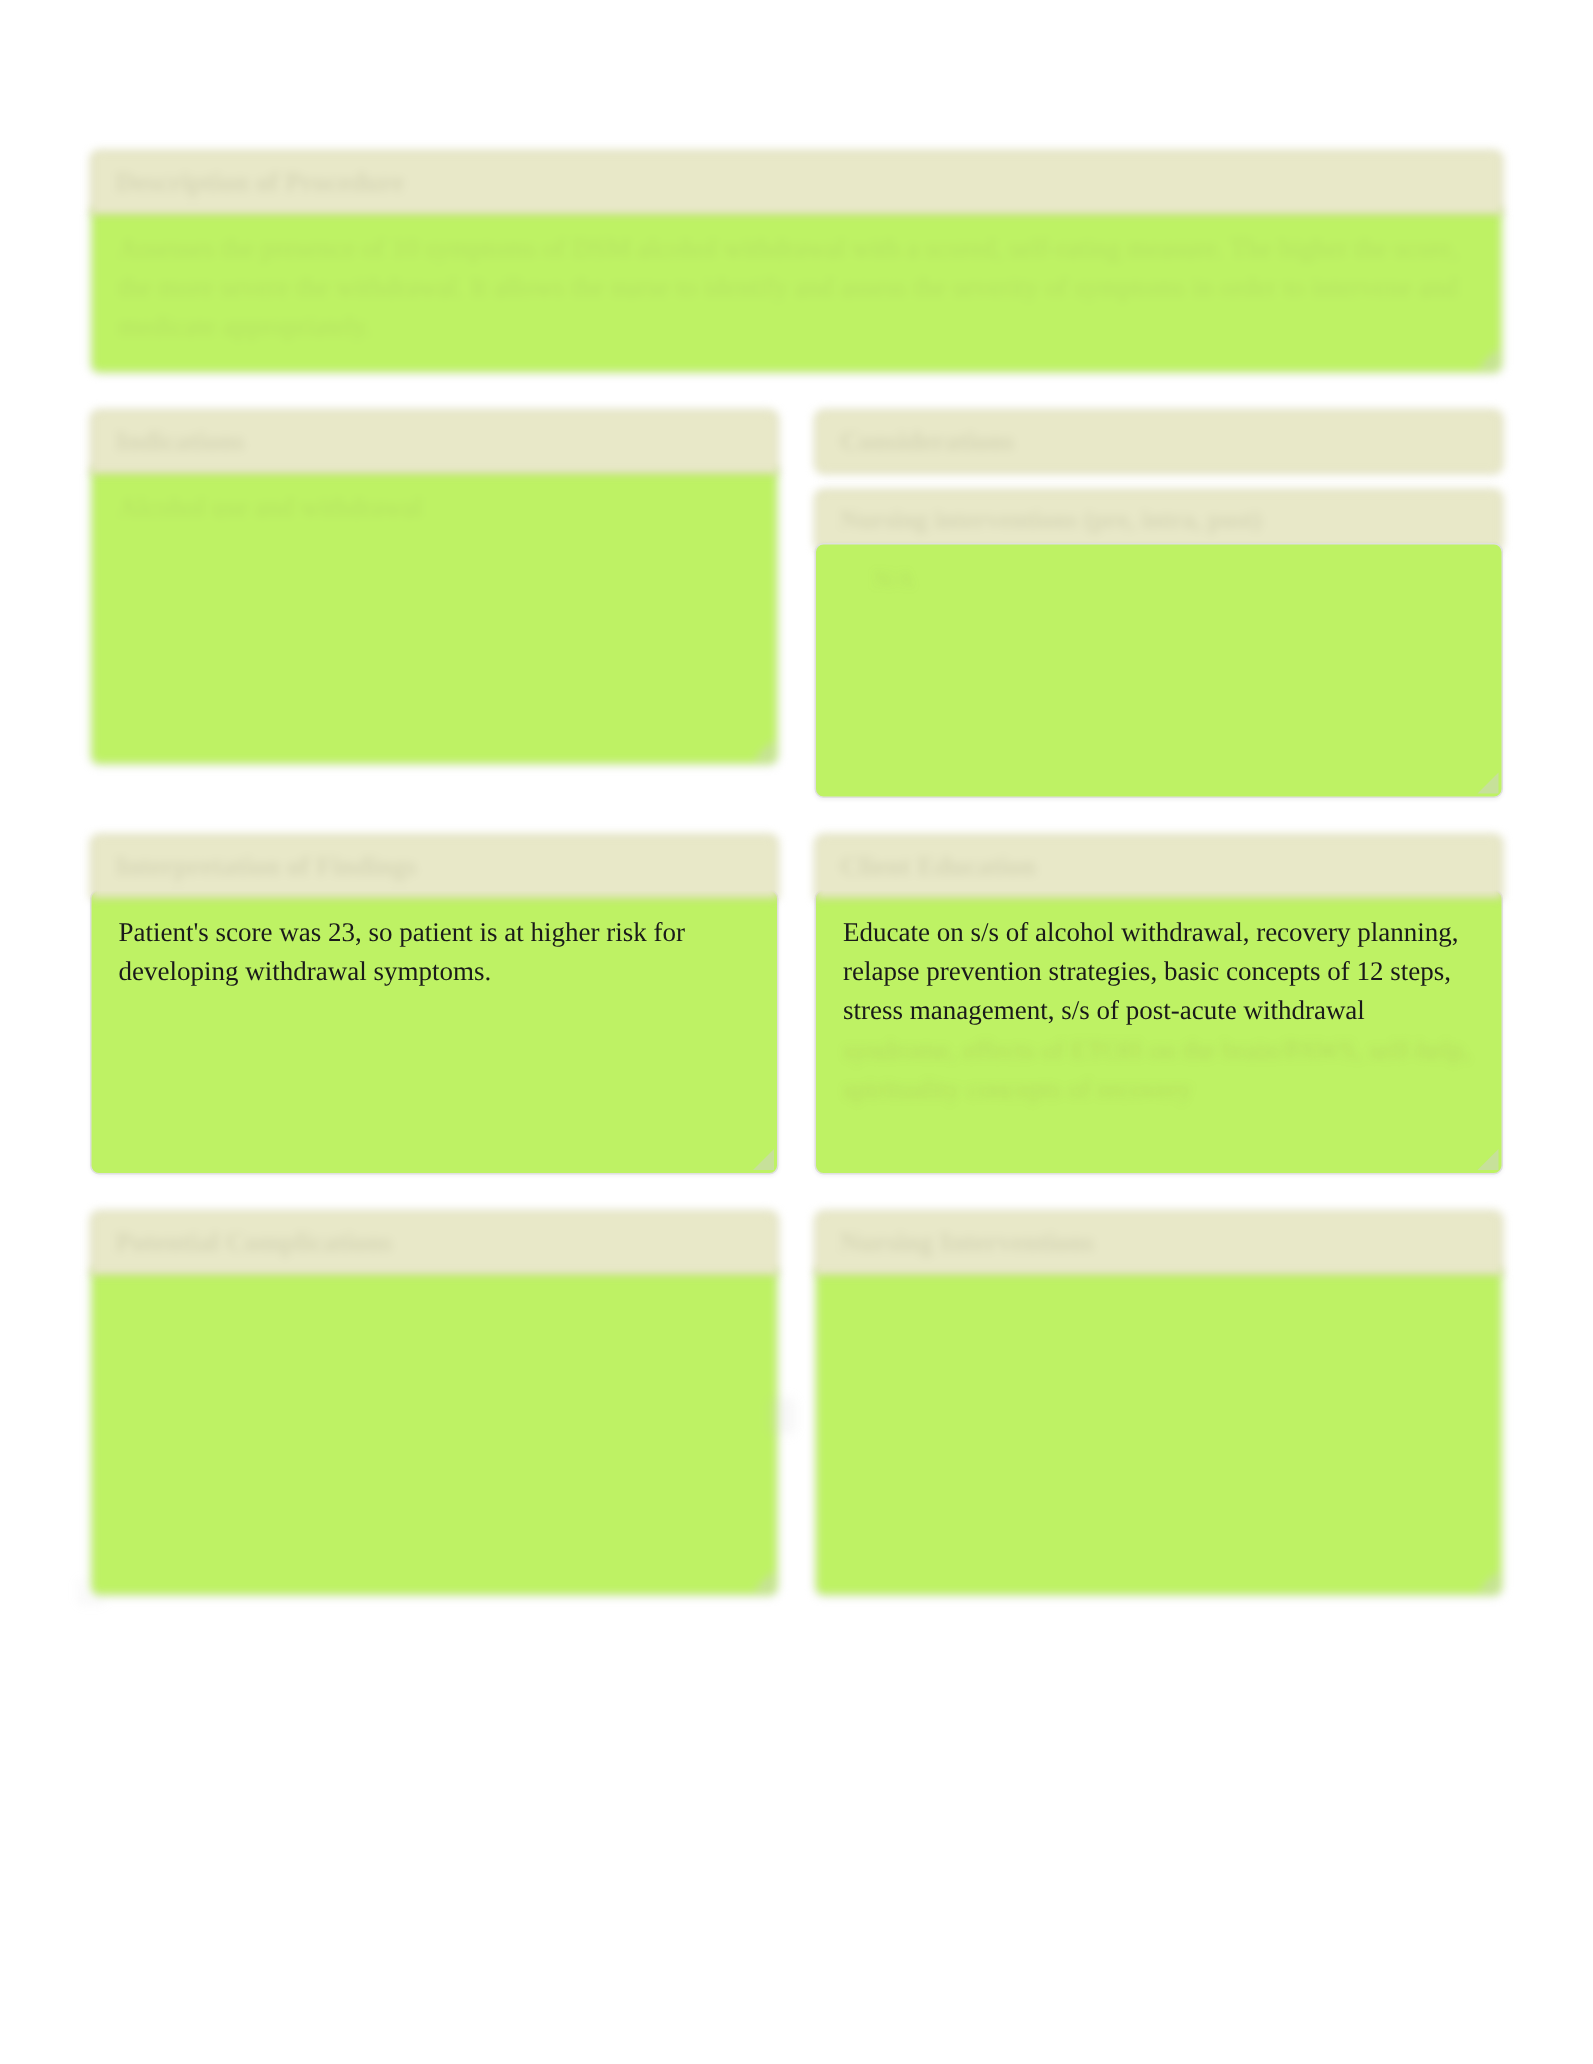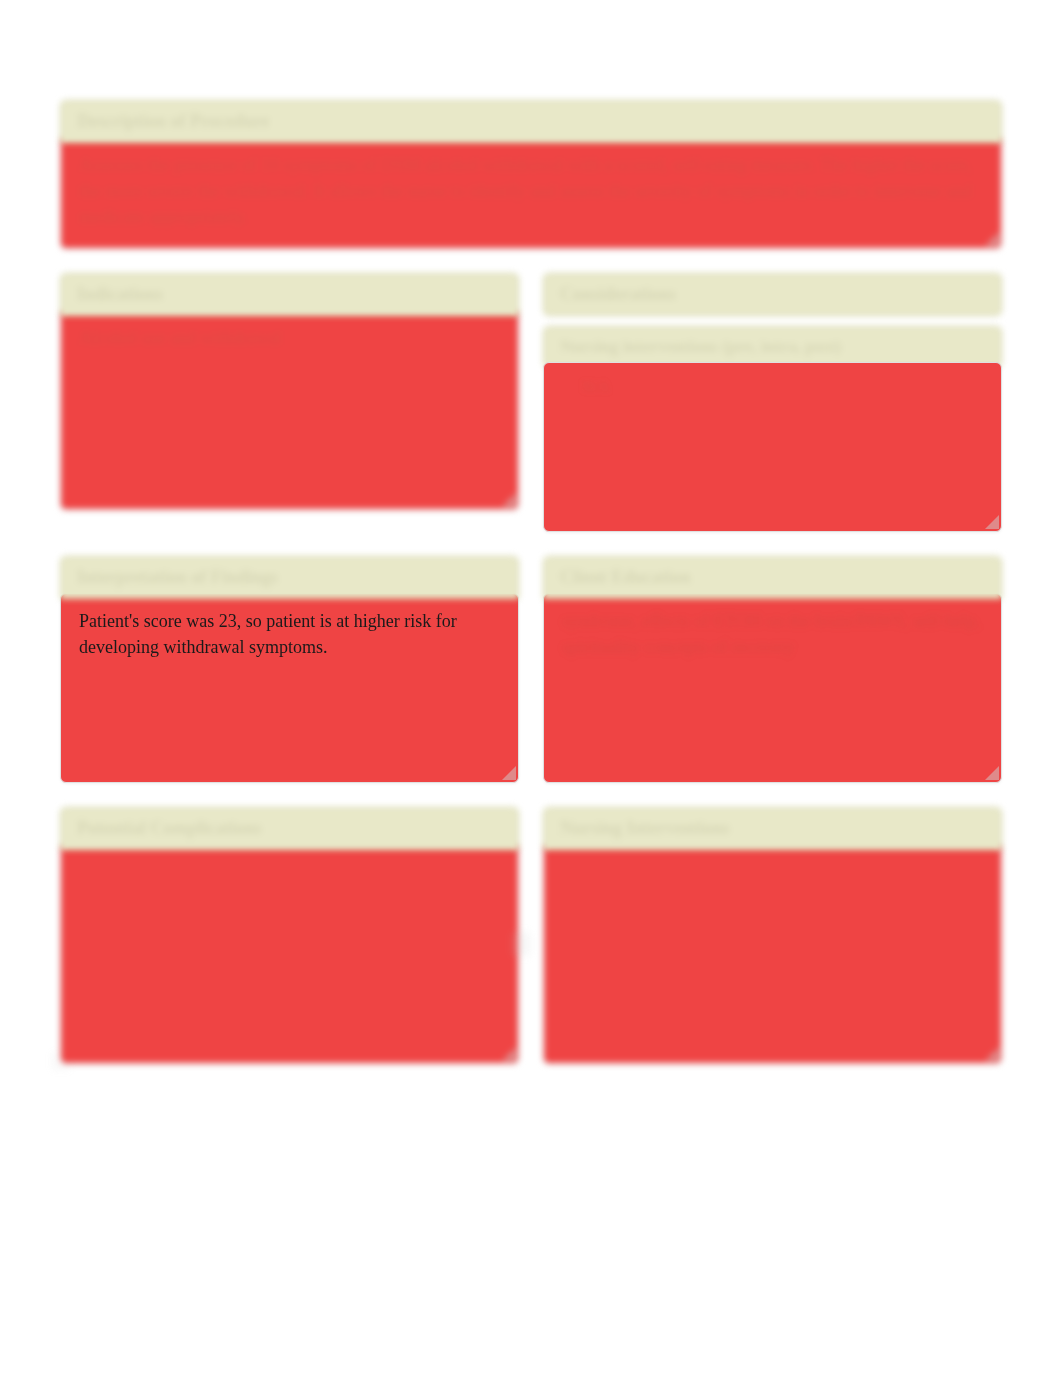--- a/index.html
+++ b/index.html
@@ -24,21 +24,21 @@
       padding: 10px 16px;
       font-size: 18px;
       font-weight: bold;
       color: rgba(100, 100, 60, 0.12);
       filter: blur(3px);
       position: relative;
       z-index: 2;
     }
     
     .content-box {
-      background: #ef4444;
+      background: #bef264;
       border: 1px solid #e0e0e0;
       border-radius: 6px;
       padding: 14px 18px 18px 18px;
       min-height: 80px;
       font-size: 18px;
       line-height: 1.45;
       color: #222;
       box-shadow: 0 1px 3px rgba(0,0,0,0.06);
       position: relative;
       margin-top: -6px;
@@ -187,20 +187,21 @@
 
 <div class="columns">
   <div class="col rel">
     <div class="section-header">Interpretation of Findings</div>
     <div class="content-box med-box visible-text">Patient's score was 23, so patient is at higher risk for developing withdrawal symptoms.<div class="resize-handle"></div></div>
   </div>
 
   <div class="col rel">
     <div class="section-header">Client Education</div>
     <div class="content-box med-box partially-visible">
+      <span class="vis-part">Educate on s/s of alcohol withdrawal, recovery planning, relapse prevention strategies, basic concepts of 12 steps, stress management, s/s of post-acute withdrawal</span>
       <span class="blur-part">syndrome, effects of ETOH on the brain/PAWS, self-help, spirituality concepts of recovery</span>
       <div class="resize-handle"></div>
     </div>
   </div>
 </div>
 
 <div class="columns">
   <div class="col rel">
     <div class="section-header">Potential Complications</div>
     <div class="content-box bottom-box blurred">

